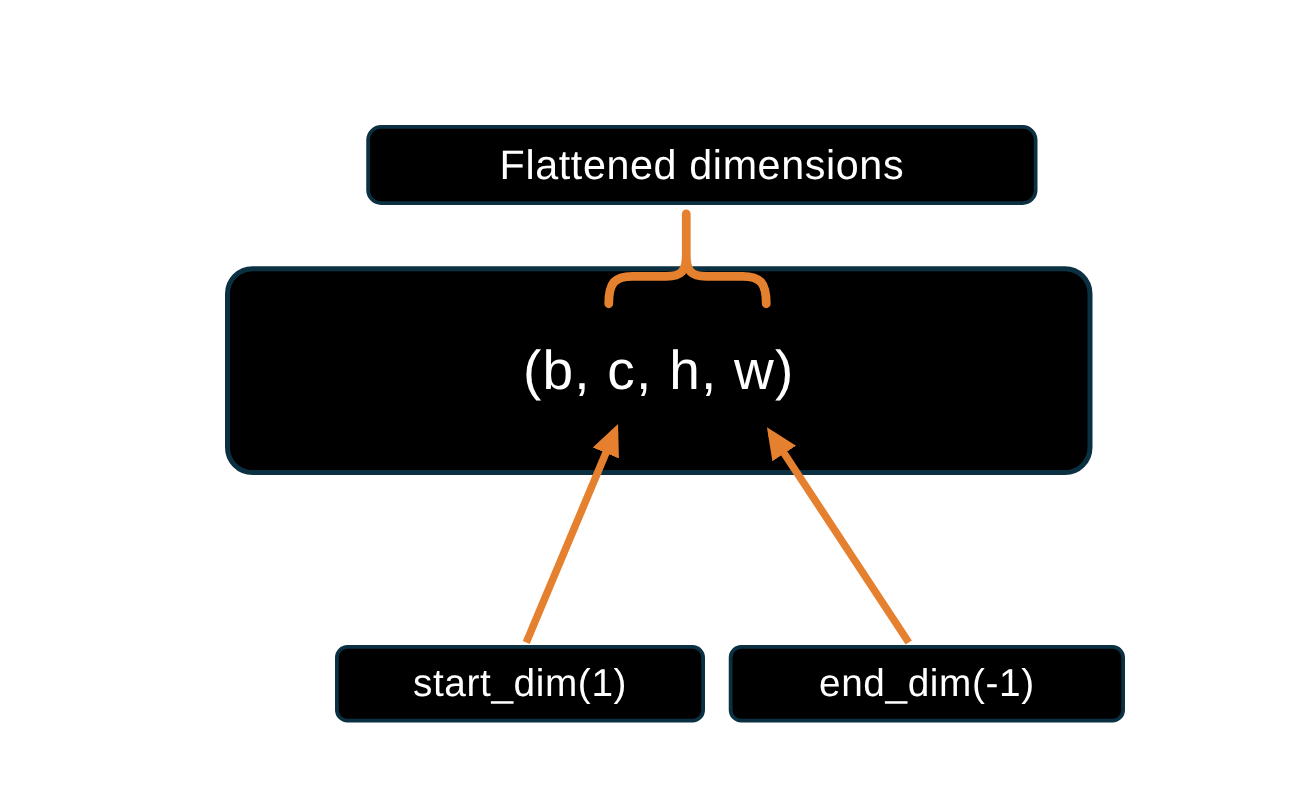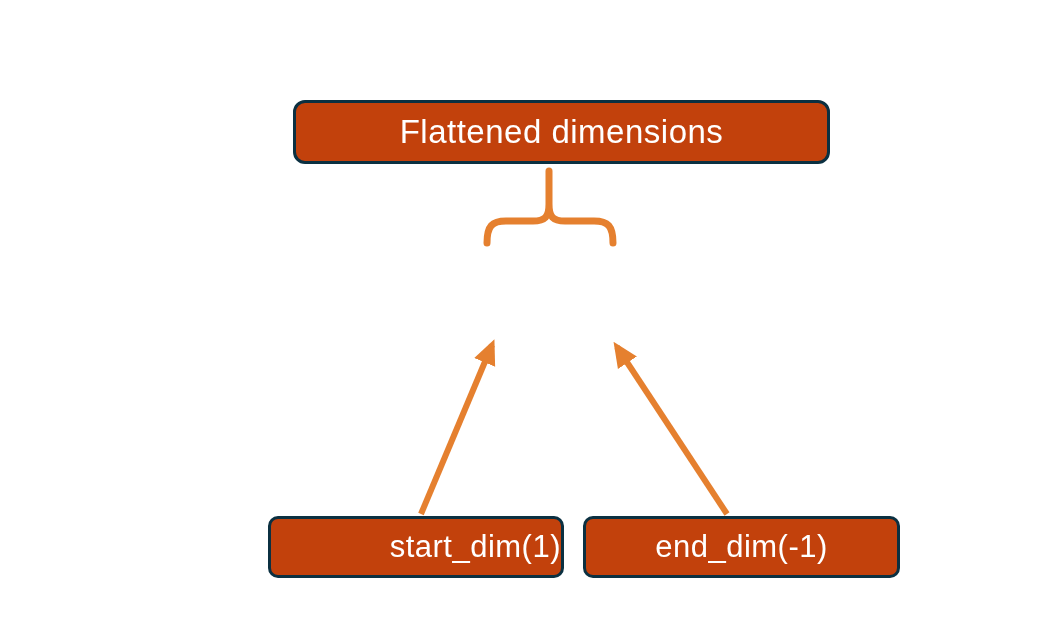--- a/index.html
+++ b/index.html
@@ -12,21 +12,21 @@
   }
   .canvas {
     position: relative;
     width: 1038px;
     height: 632px;
     background: #ffffff;
     overflow: hidden;
   }
   .box {
     position: absolute;
-    background: #c2410c;
+    background: #000000;
     border: 3px solid #0b3041;
     border-radius: 12px;
     color: #ffffff;
     display: flex;
     align-items: center;
     justify-content: center;
     box-sizing: border-box;
     letter-spacing: 0.5px;
   }
   .box-top {
@@ -46,21 +46,20 @@
     border-width: 4px;
     letter-spacing: 1px;
   }
   .box-start {
     left: 268px;
     top: 516px;
     width: 296px;
     height: 62px;
     font-size: 31px;
     border-radius: 10px;
-    justify-content: flex-end;
   }
   .box-end {
     left: 583px;
     top: 516px;
     width: 317px;
     height: 62px;
     font-size: 31px;
     border-radius: 10px;
   }
   .overlay {
@@ -74,20 +73,23 @@
 </style>
 </head>
 <body>
 
 <div class="canvas">
 
   <div class="box box-top">
     <span>Flattened dimensions</span>
   </div>
 
+  <div class="box box-main">
+    <span>(b, c, h, w)</span>
+  </div>
 
   <div class="box box-start">
     <span>start_dim(1)</span>
   </div>
 
   <div class="box box-end">
     <span>end_dim(-1)</span>
   </div>
 
   <svg class="overlay" width="1038" height="632" viewBox="0 0 1038 632">

